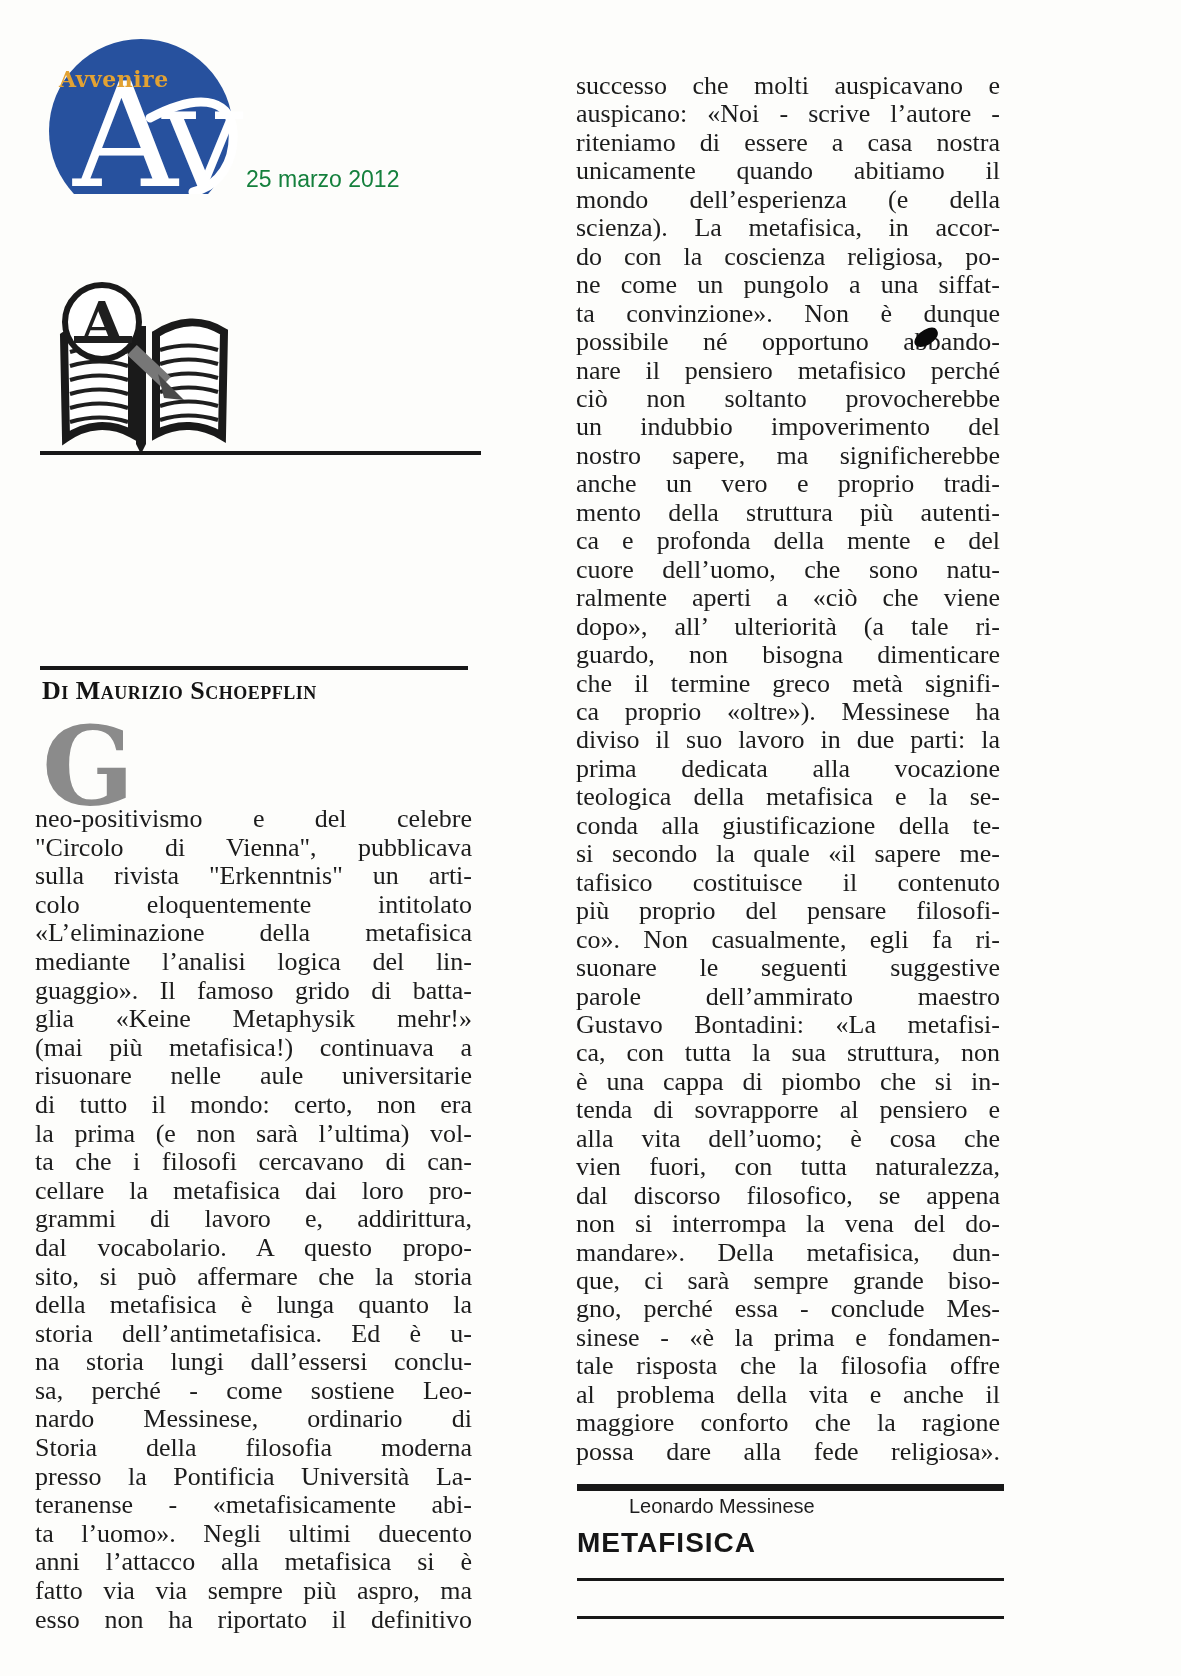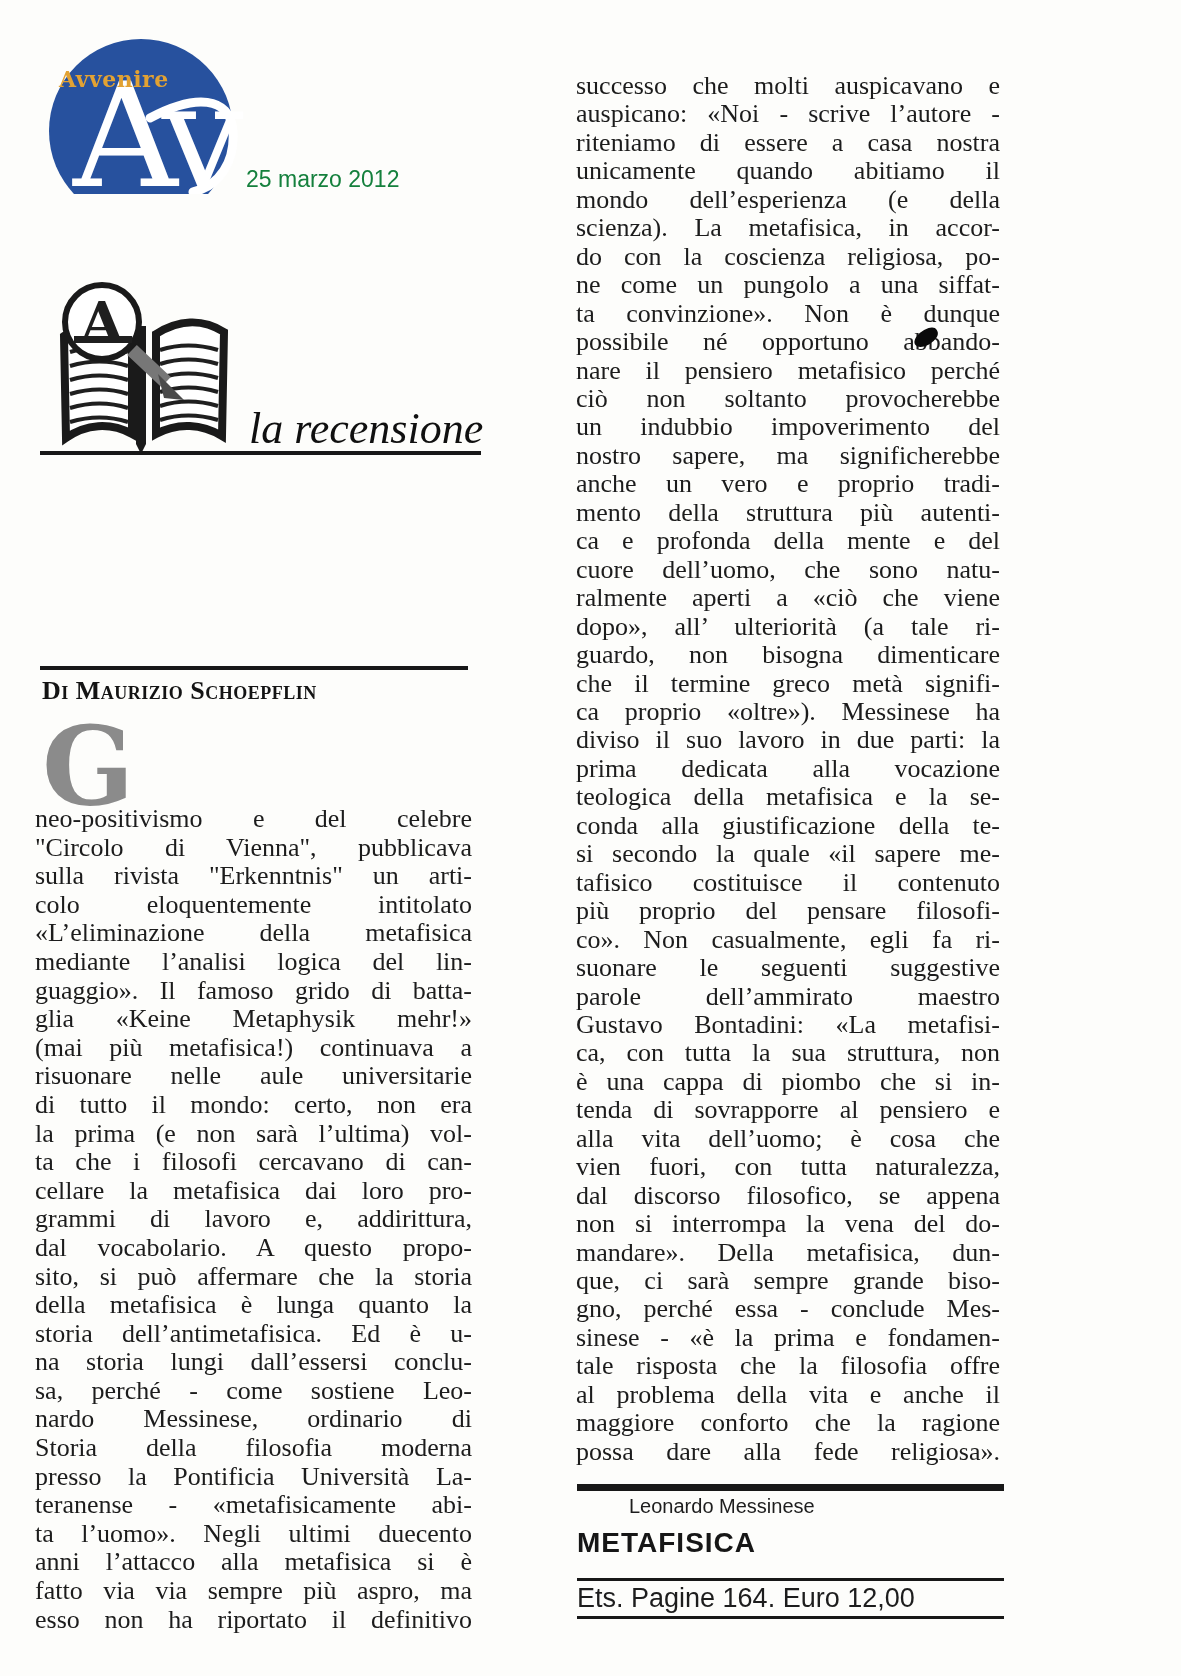--- a/index.html
+++ b/index.html
@@ -106,21 +106,20 @@
         <path d="M108 144 Q136 135 166 144"></path>
     </g>
     <rect x="84" y="50" width="10" height="118" fill="#1a1a1a"></rect>
     <path d="M84 168 L89 178 L94 168 Z" fill="#1a1a1a"></path>
     <line x1="80" y1="74" x2="114" y2="106" stroke="#777777" stroke-width="14"></line>
     <path d="M106 98 L132 124 L112 122 Z" fill="#4a4a4a"></path>
     <circle cx="50" cy="46" r="37" fill="#ffffff" stroke="#1a1a1a" stroke-width="6"></circle>
     <text x="50" y="66" text-anchor="middle" font-family="DejaVu Serif, serif" font-size="56" font-weight="bold" fill="#1f1f1f">A</text>
     <rect x="22" y="60" width="58" height="7" fill="#1f1f1f"></rect>
   </svg>
-  <span class="section-label">la recensione</span>
   <div class="rule rule-badge"></div>
 
   <div class="rule rule-byline"></div>
   <div class="byline">Di Maurizio Schoepflin</div>
 
   <div class="dropcap">G</div>
   <div class="news-col col-left-rest">neo-positivismo e del celebre
 "Circolo di Vienna", pubblicava
 sulla rivista "Erkenntnis" un arti-
 colo eloquentemente intitolato
@@ -197,16 +196,15 @@
 tale risposta che la filosofia offre
 al problema della vita e anche il
 maggiore conforto che la ragione
 possa dare alla fede religiosa».</div>
   <div class="blot"></div>
 
   <div class="rule rule-box-top"></div>
   <div class="box-author">Leonardo Messinese</div>
   <div class="box-title">METAFISICA</div>
   <div class="rule rule-box-mid"></div>
-  <div class="box-details">Ets. Pagine 164. Euro 12,00</div>
   <div class="rule rule-box-bot"></div>
 
 </div>
 
 </body></html>

